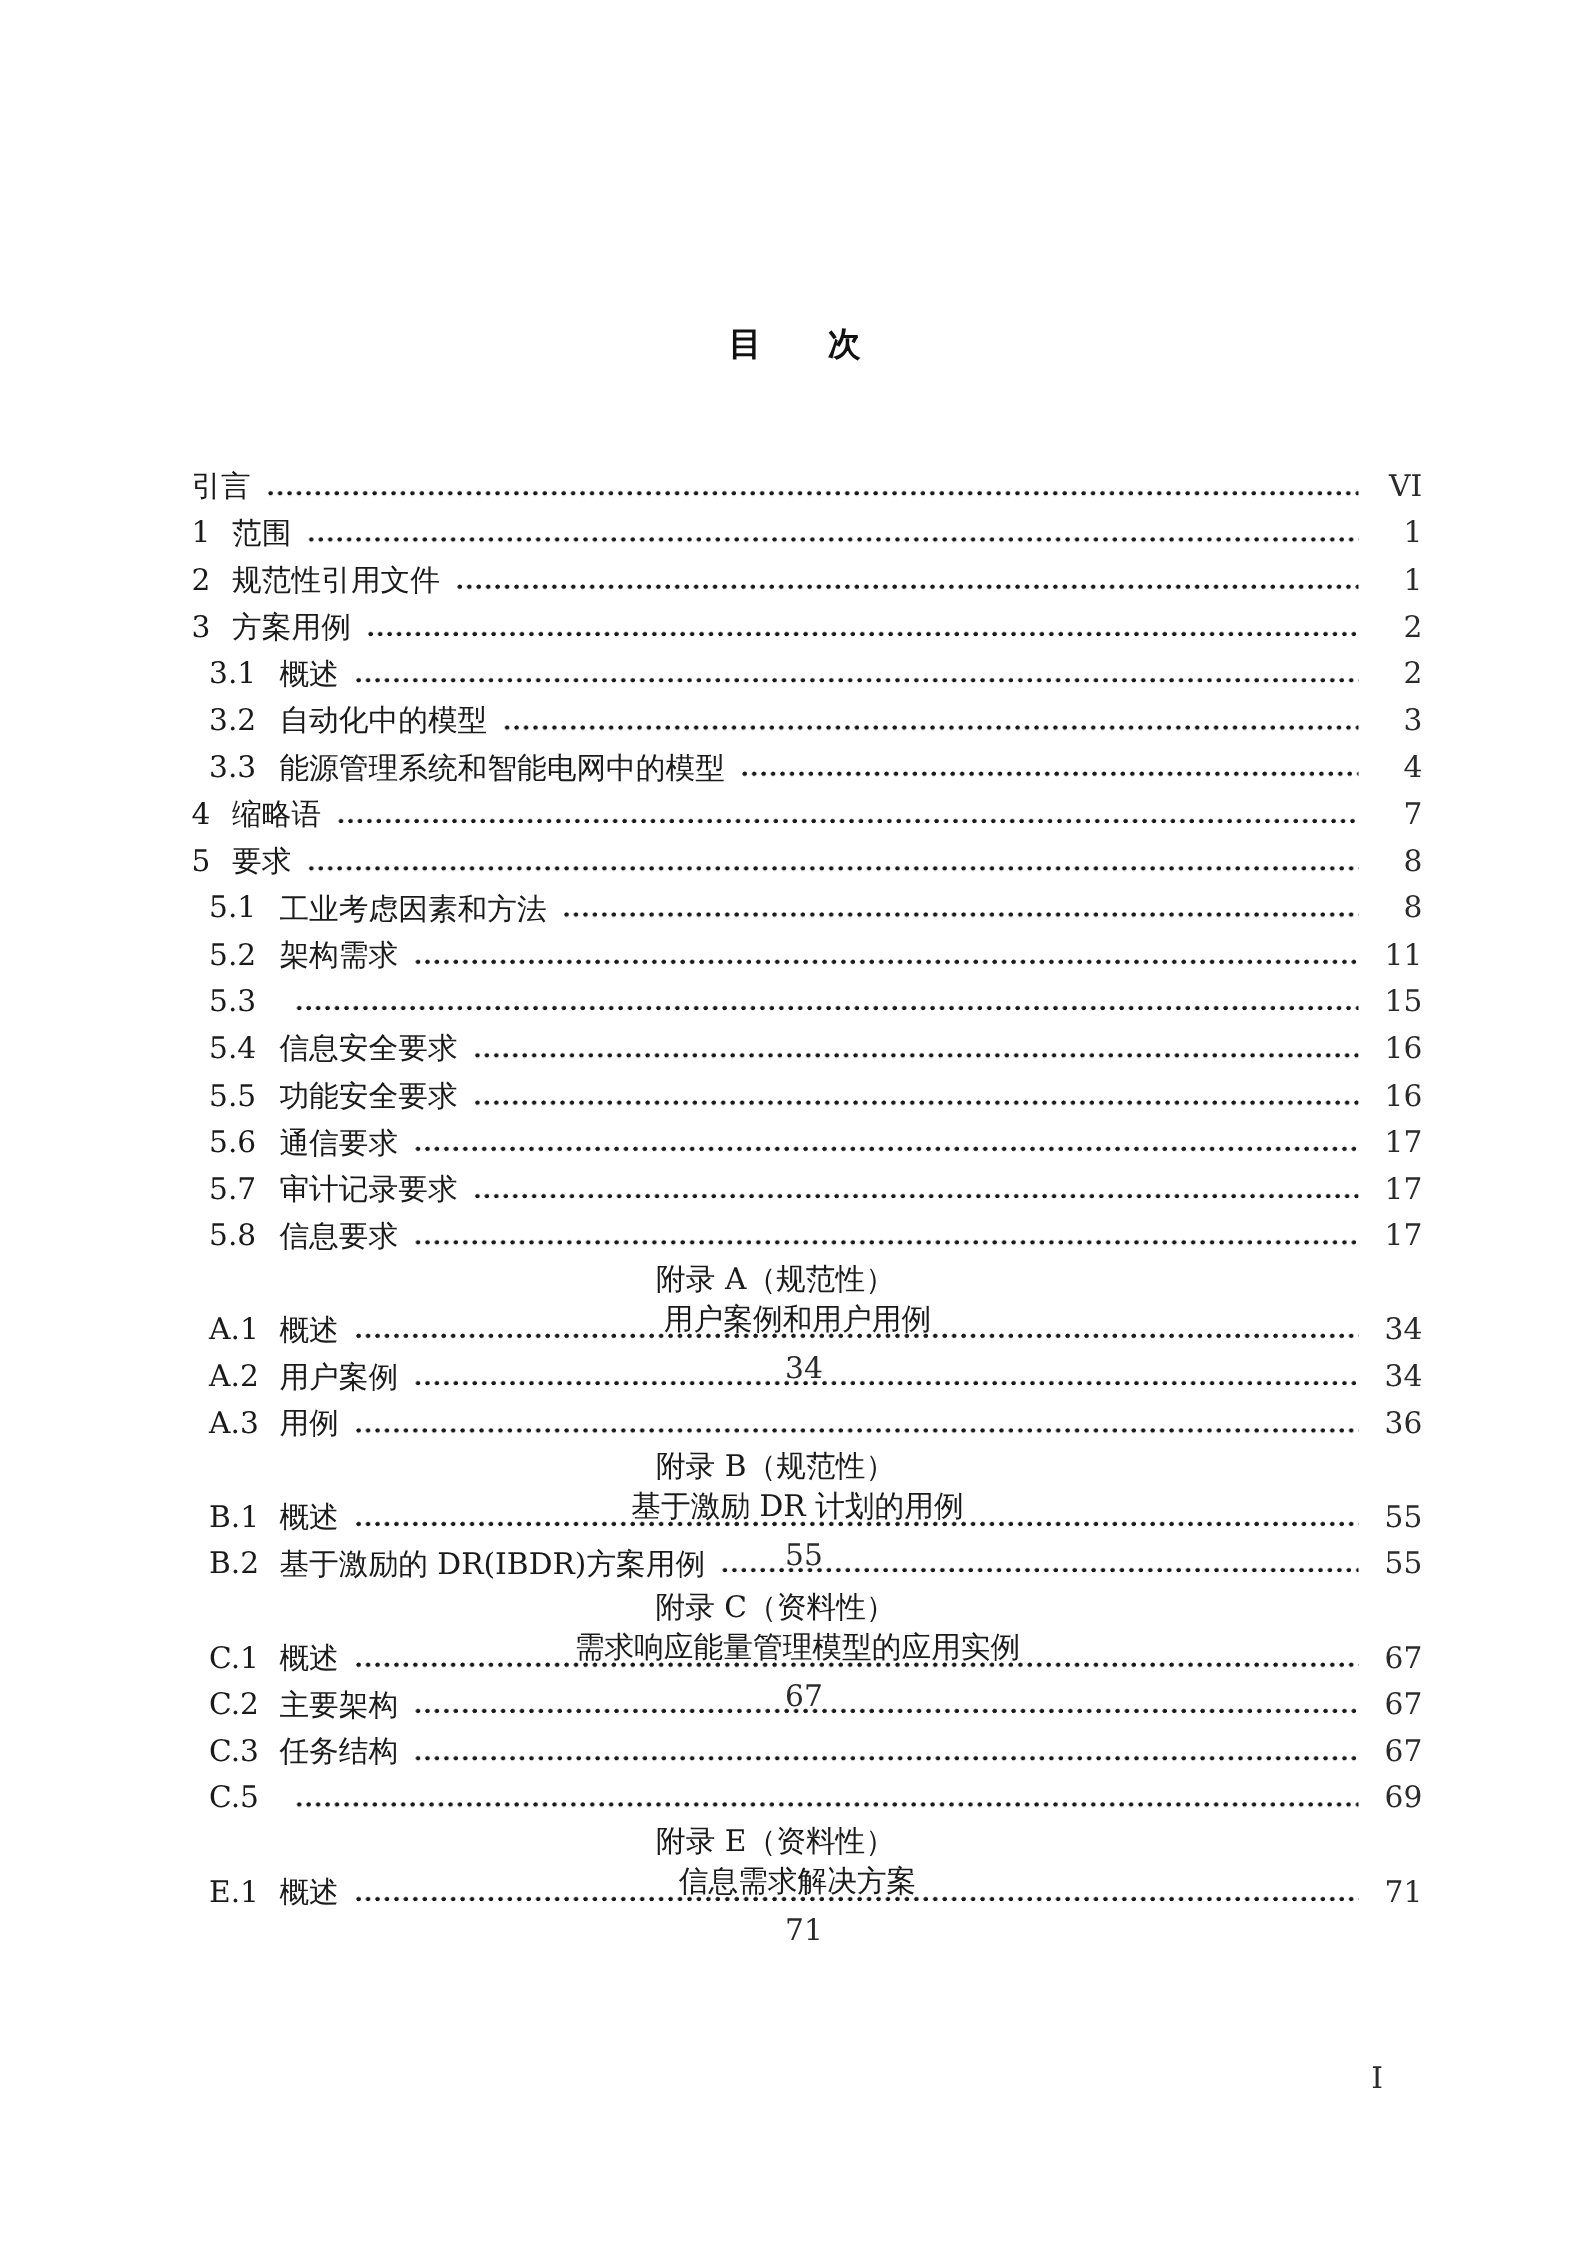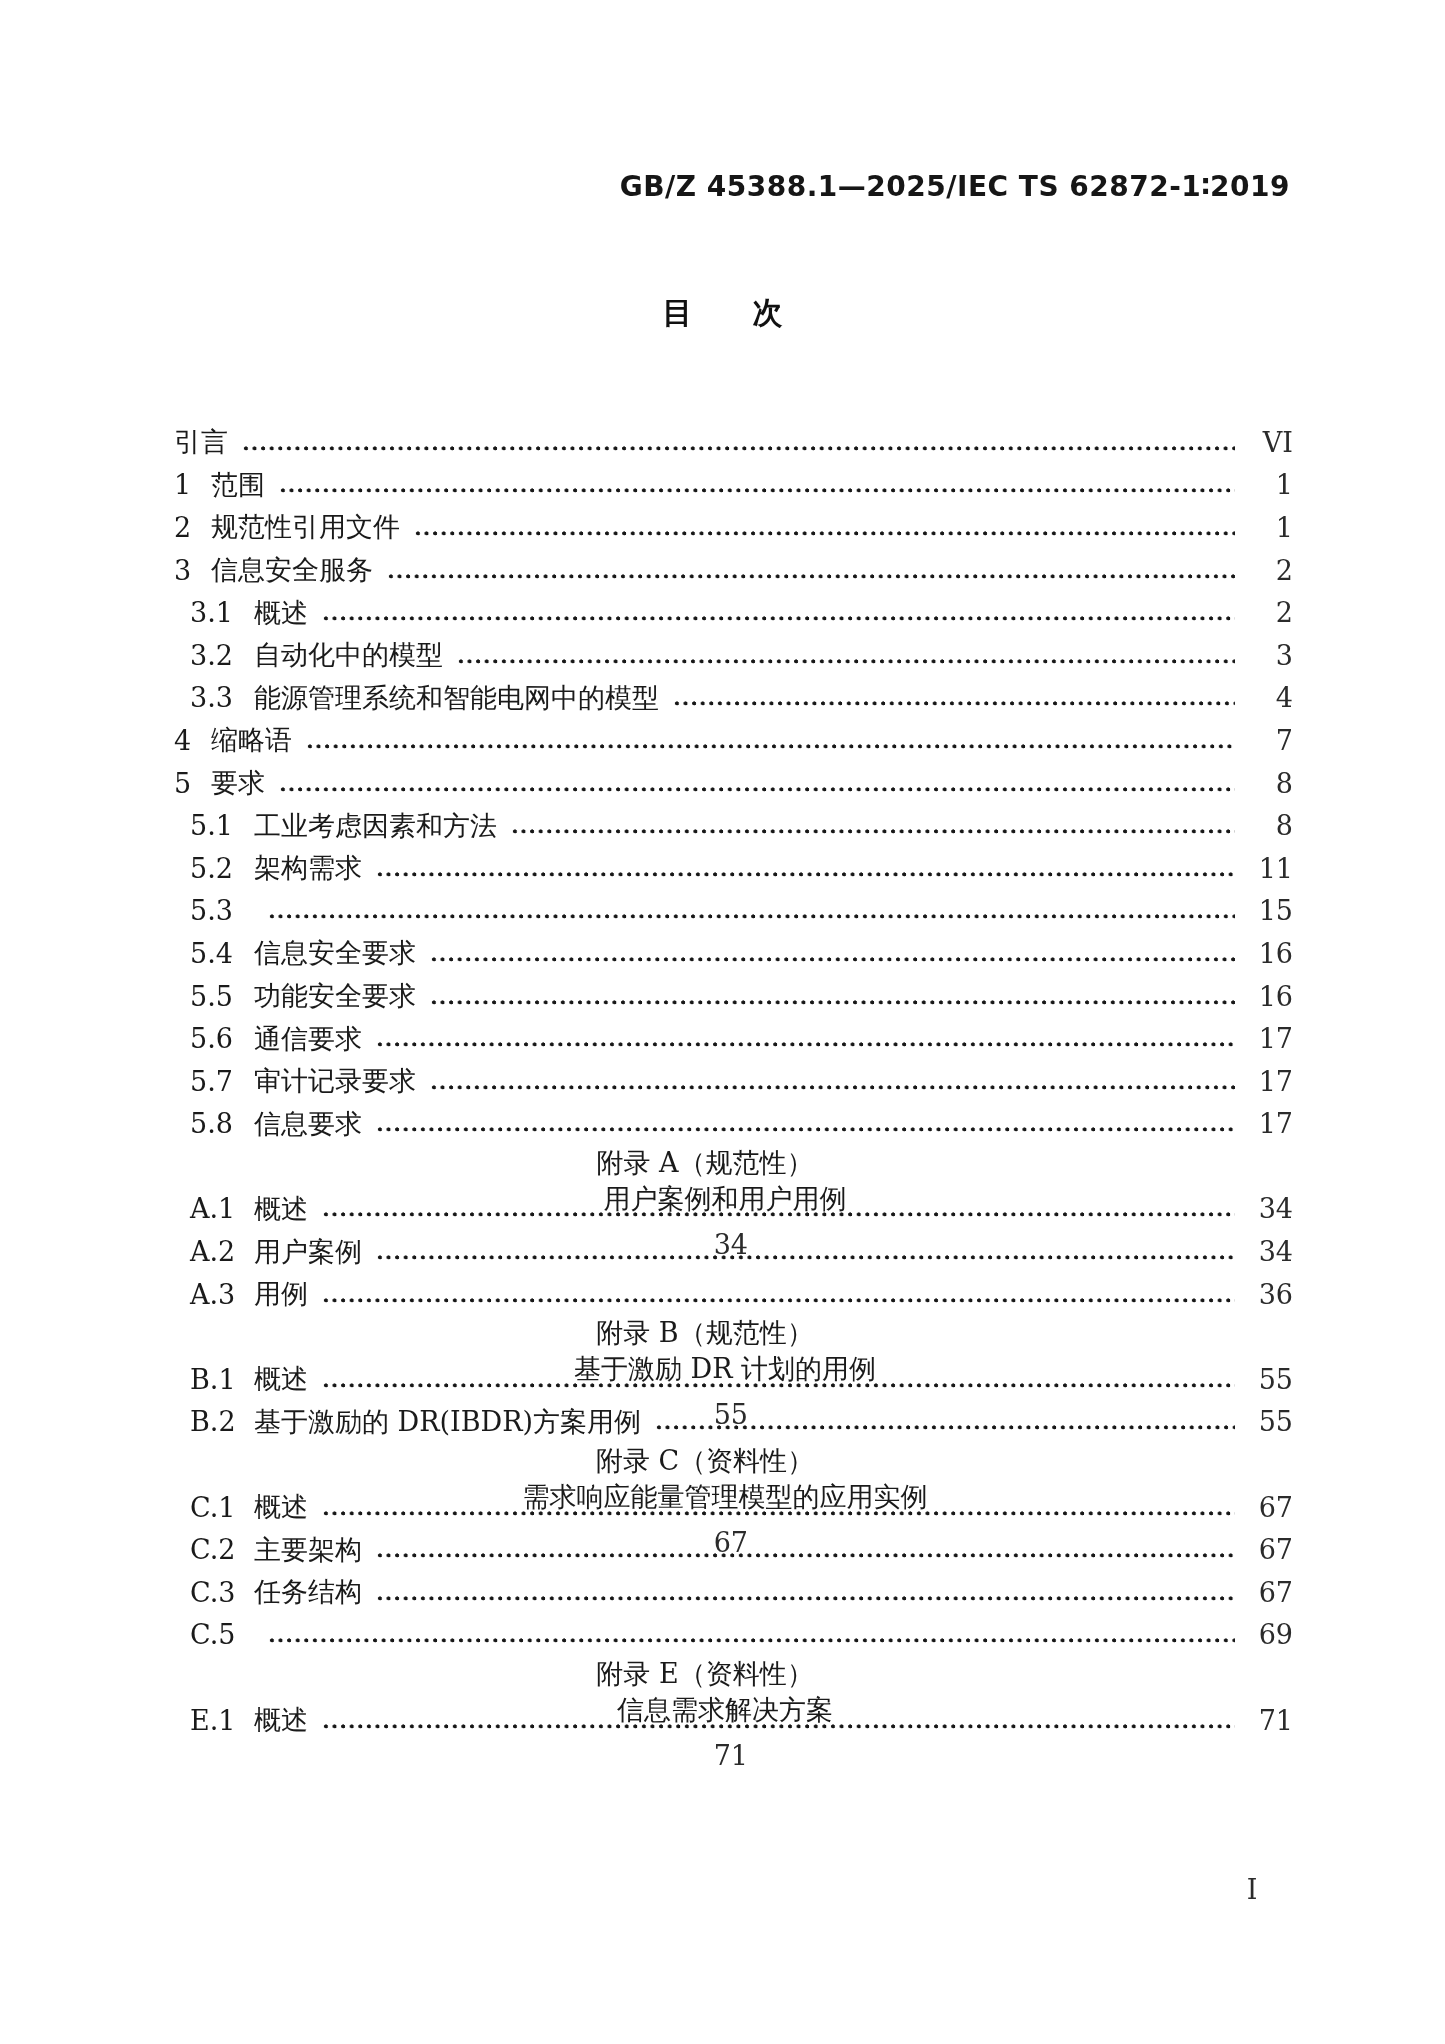--- a/index.html
+++ b/index.html
@@ -78,21 +78,20 @@
     text-align: center;
     font-size: 27px;
     color: #2b2b2b;
   }
 </style>
 </head>
 <body>
 
 <div class="page">
 
-  <div class="doc-header">GB/Z 45388.1—2025/IEC TS 62872-1∶2019</div>
 
   <h1 class="doc-title">目　　次</h1>
 
   <nav class="toc" id="toc">
       <div class="toc-row lvl-front">
 
     <span class="label">引言</span>
     <span class="leader"></span>
     <span class="pg">VI</span>
   </div>
@@ -103,21 +102,21 @@
     <span class="pg">1</span>
   </div>
       <div class="toc-row lvl-ch">
     <span class="num">2</span>
     <span class="label">规范性引用文件</span>
     <span class="leader"></span>
     <span class="pg">1</span>
   </div>
       <div class="toc-row lvl-ch">
     <span class="num">3</span>
-    <span class="label">信息安全服务</span>
+    <span class="label">方案用例</span>
     <span class="leader"></span>
     <span class="pg">2</span>
   </div>
       <div class="toc-row lvl-sub">
     <span class="num">3.1</span>
     <span class="label">概述</span>
     <span class="leader"></span>
     <span class="pg">2</span>
   </div>
       <div class="toc-row lvl-sub">

